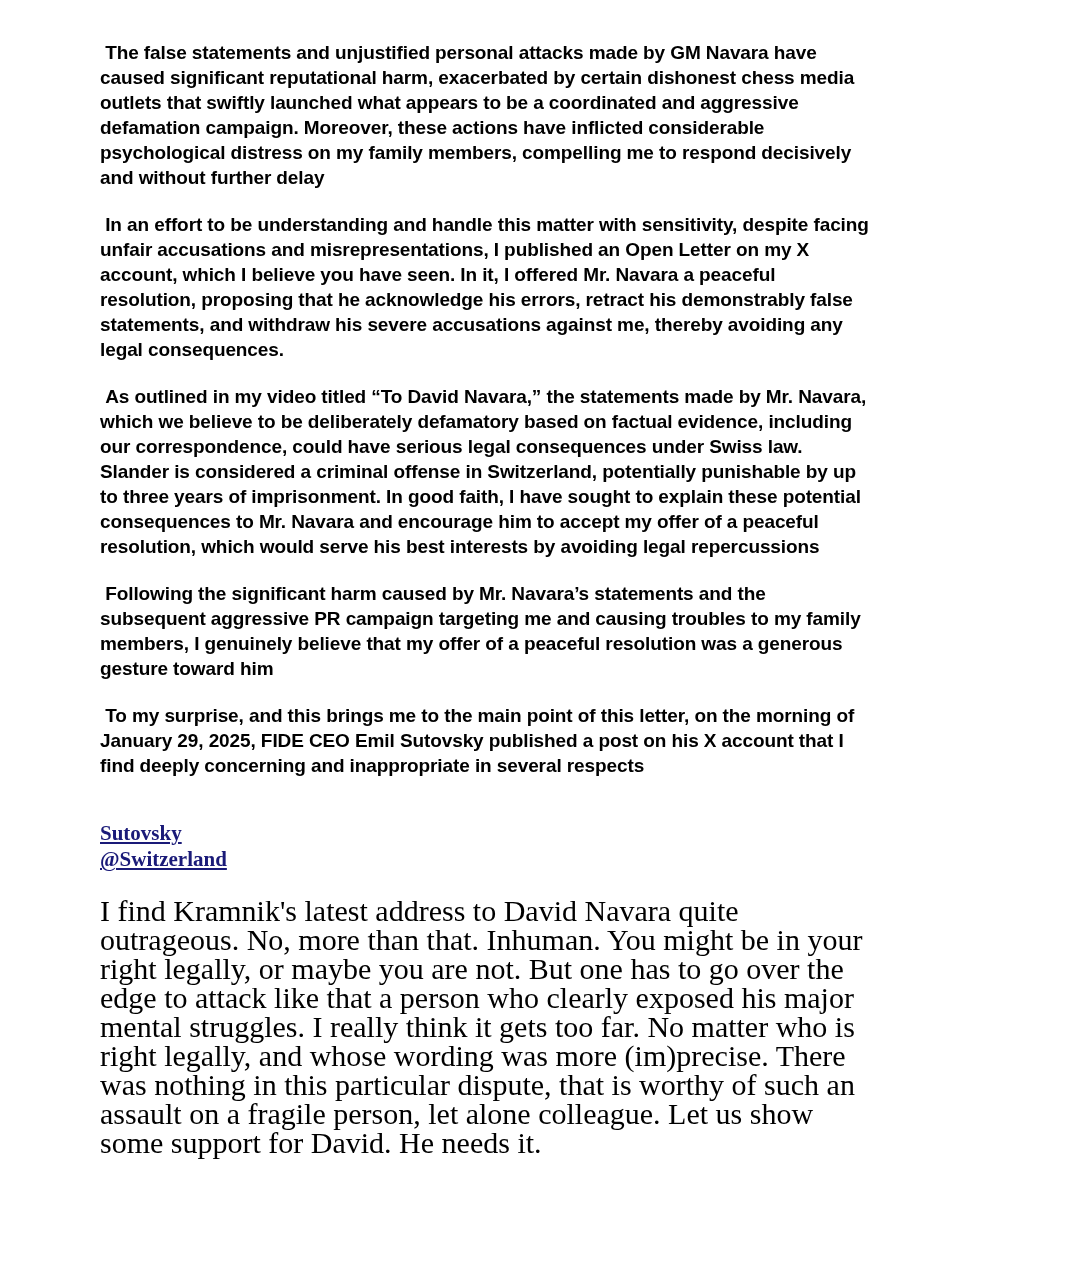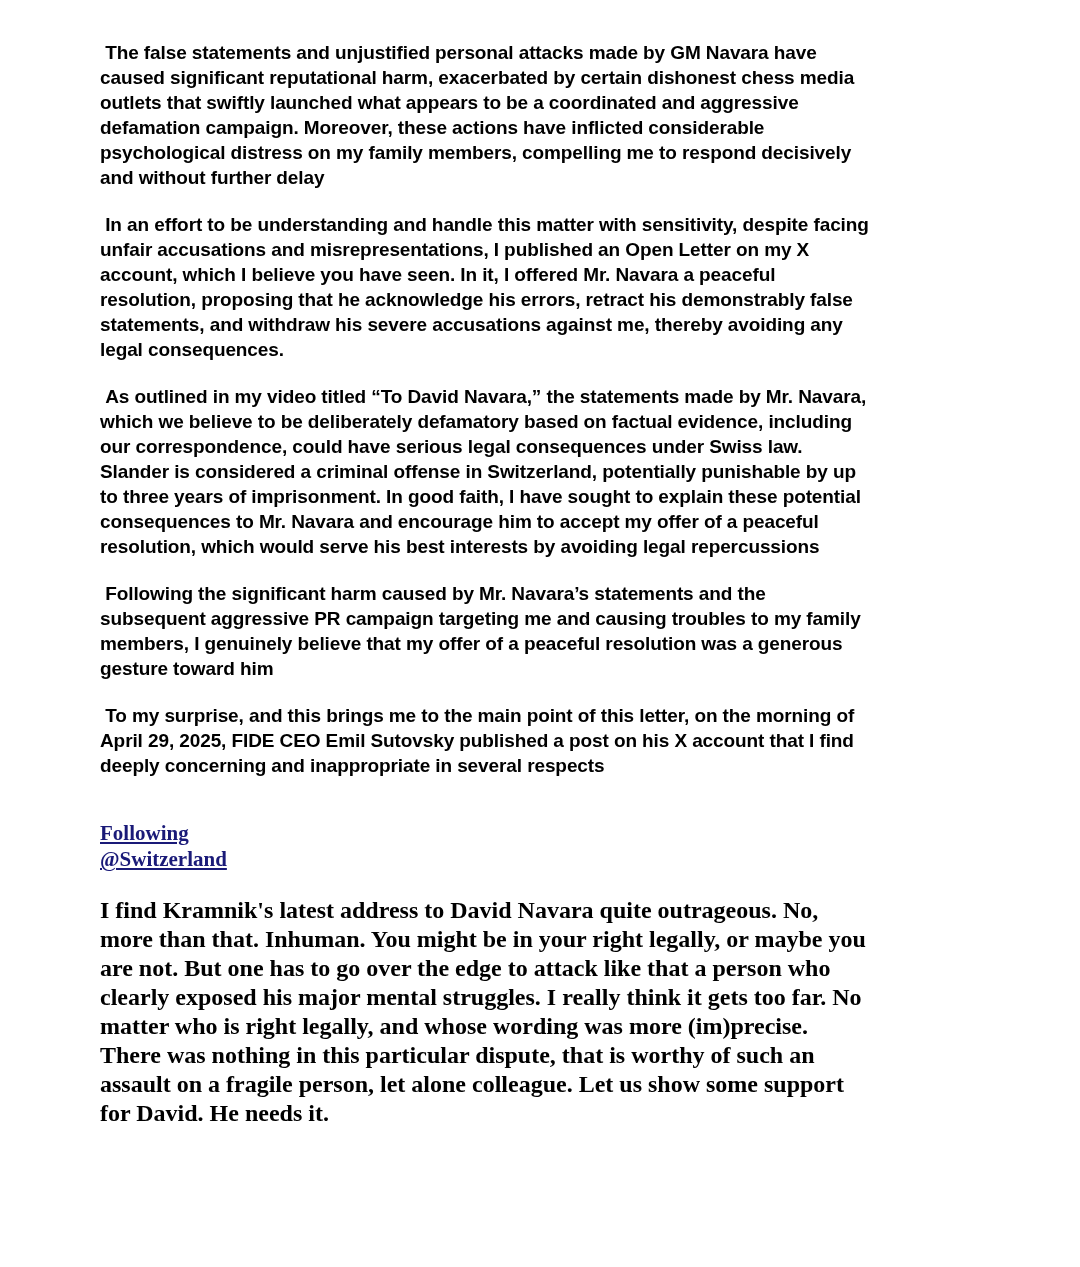--- a/index.html
+++ b/index.html
@@ -36,39 +36,39 @@
     font-size: 21px;
     line-height: 26px;
     color: #1a1a78;
     text-decoration: underline;
     cursor: pointer;
     width: fit-content;
   }
   .quote p.serif {
     margin: 24px 0 15px 0;
     font-family: "Liberation Serif", serif;
-    font-weight: bold;
-    font-size: 24px;
+    font-weight: normal;
+    font-size: 30px;
     line-height: 29px;
     color: #000000;
     white-space: pre-wrap;
   }
 </style>
 </head>
 <body>
 
 <div class="page">
 
   <div class="letter-body">
     <p class="sans"> The false statements and unjustified personal attacks made by GM Navara have caused significant reputational harm, exacerbated by certain dishonest chess media outlets that swiftly launched what appears to be a coordinated and aggressive defamation campaign. Moreover, these actions have inflicted considerable psychological distress on my family members, compelling me to respond decisively and without further delay</p>
     <p class="sans"> In an effort to be understanding and handle this matter with sensitivity, despite facing unfair accusations and misrepresentations, I published an Open Letter on my X account, which I believe you have seen. In it, I offered Mr. Navara a peaceful resolution, proposing that he acknowledge his errors, retract his demonstrably false statements, and withdraw his severe accusations against me, thereby avoiding any legal consequences.</p>
     <p class="sans"> As outlined in my video titled “To David Navara,” the statements made by Mr. Navara, which we believe to be deliberately defamatory based on factual evidence, including our correspondence, could have serious legal consequences under Swiss law. Slander is considered a criminal offense in Switzerland, potentially punishable by up to three years of imprisonment. In good faith, I have sought to explain these potential consequences to Mr. Navara and encourage him to accept my offer of a peaceful resolution, which would serve his best interests by avoiding legal repercussions</p>
     <p class="sans"> Following the significant harm caused by Mr. Navara’s statements and the subsequent aggressive PR campaign targeting me and causing troubles to my family members, I genuinely believe that my offer of a peaceful resolution was a generous gesture toward him</p>
-    <p class="sans"> To my surprise, and this brings me to the main point of this letter, on the morning of April 29, 2025, FIDE CEO Emil Sutovsky published a post on his X account that I find deeply concerning and inappropriate in several respects</p>
+    <p class="sans"> To my surprise, and this brings me to the main point of this letter, on the morning of January 29, 2025, FIDE CEO Emil Sutovsky published a post on his X account that I find deeply concerning and inappropriate in several respects</p>
   </div>
 
   <div class="quote">
-    <a class="link">Following</a>
+    <a class="link">Sutovsky</a>
     <a class="link">@Switzerland</a>
     <p class="serif">I find Kramnik's latest address to David Navara quite outrageous. No, more than that. Inhuman. You might be in your right legally, or maybe you are not. But one has to go over the edge to attack like that a person who clearly exposed his major mental struggles. I really think it gets too far. No matter who is right legally, and whose wording was more (im)precise. There was nothing in this particular dispute, that is worthy of such an assault on a fragile person, let alone colleague. Let us show some support for David. He needs it.</p>
   </div>
 
 </div>
 
 </body></html>

